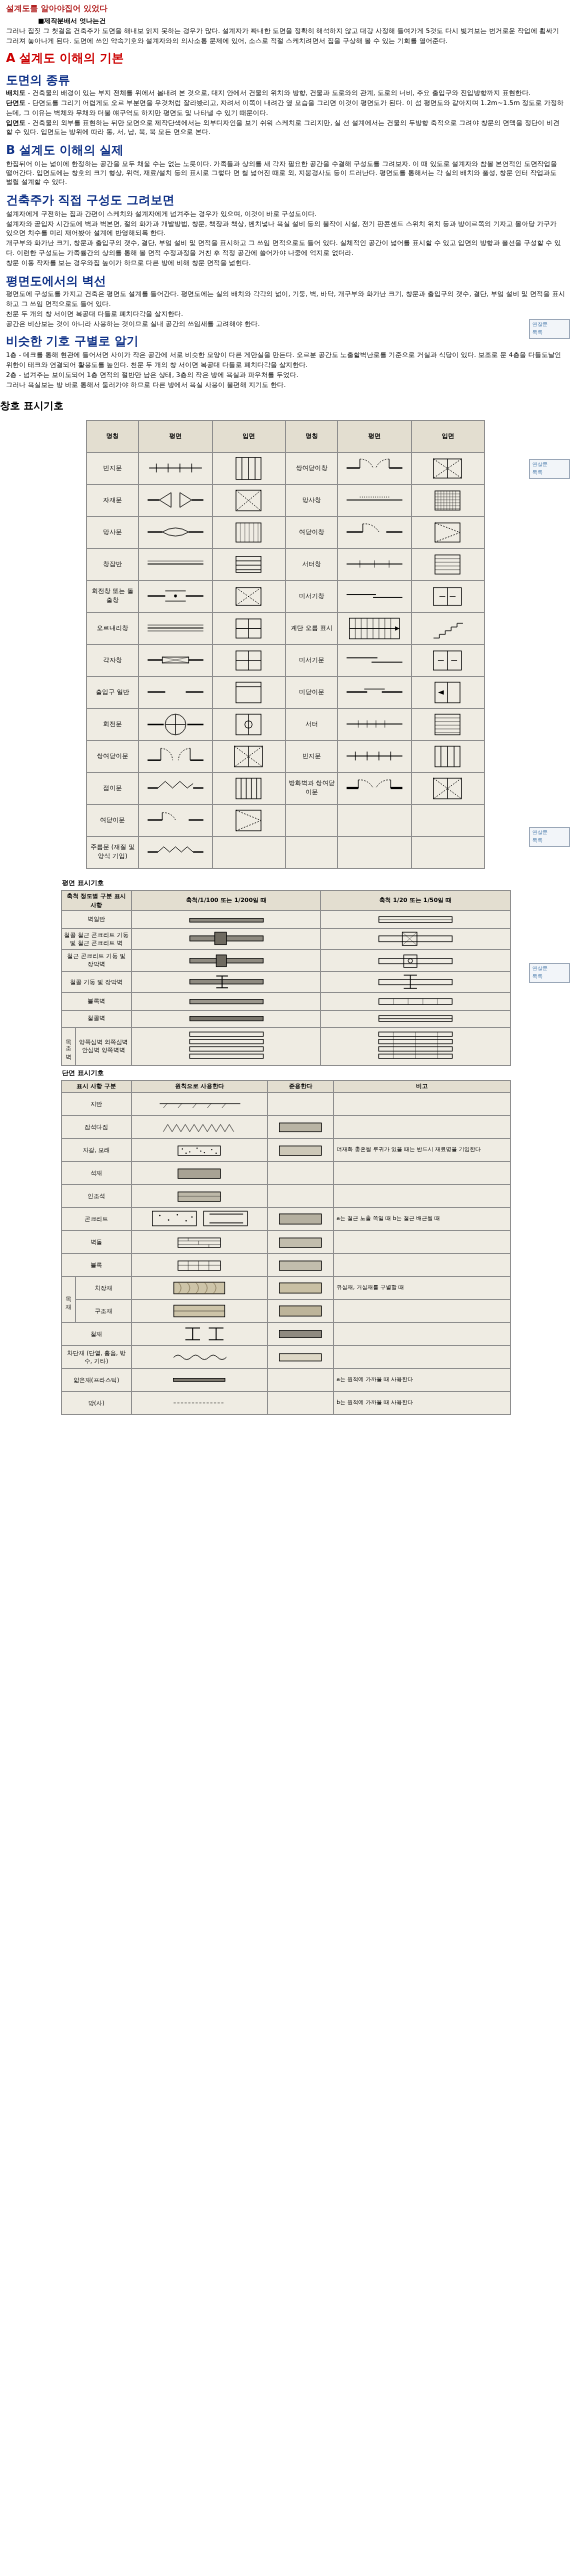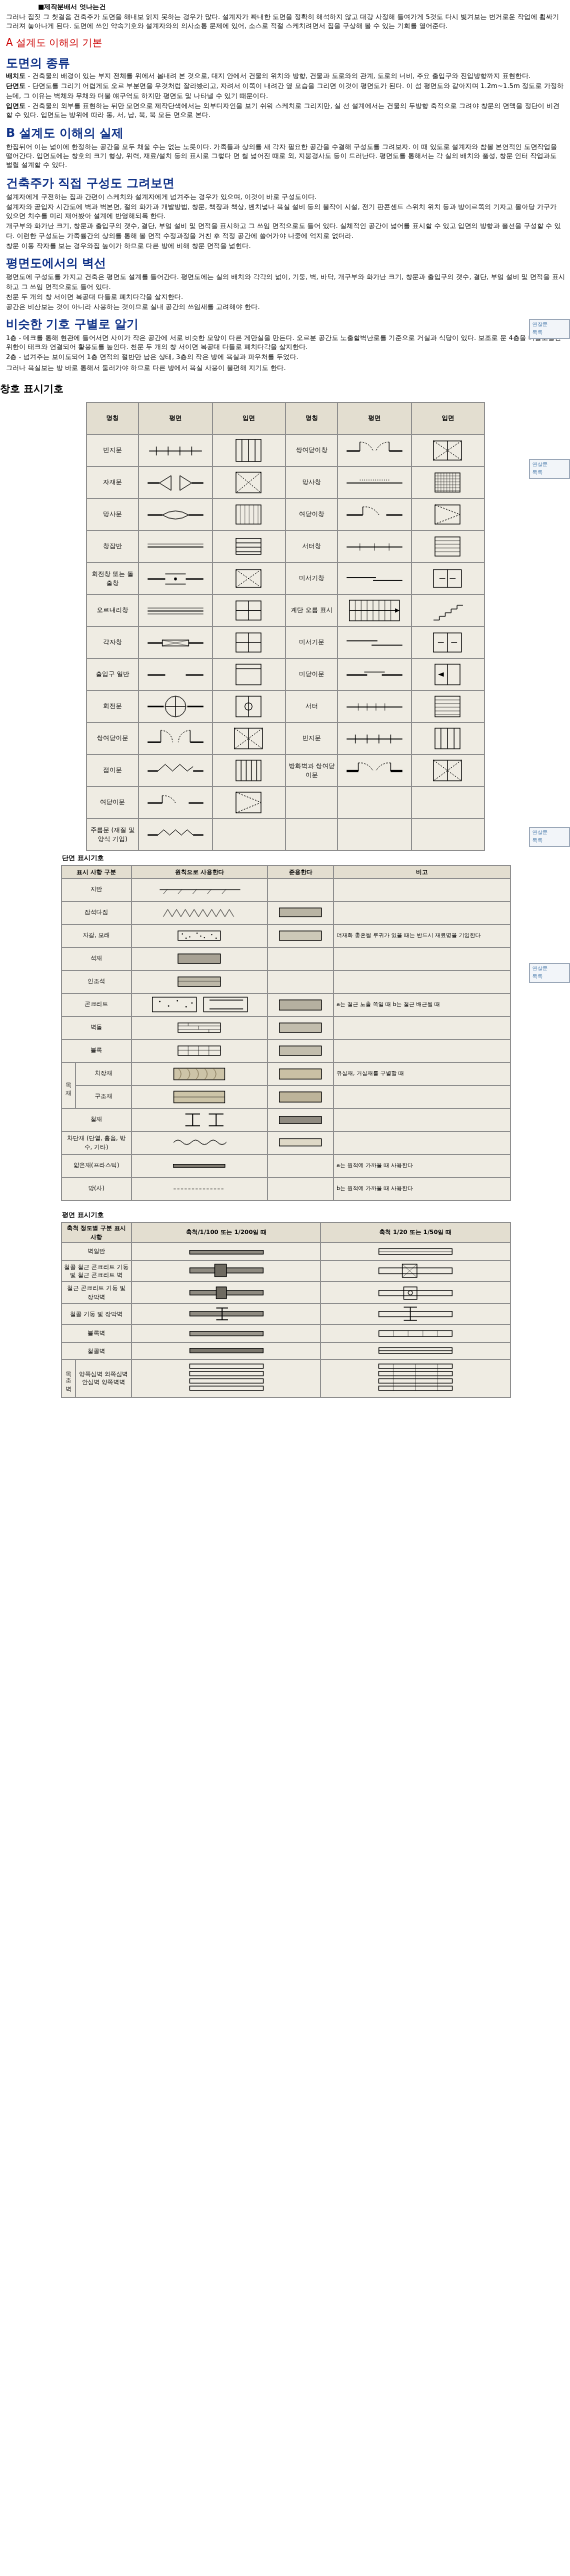--- a/index.html
+++ b/index.html
@@ -11,21 +11,21 @@
     line-height:1.42;
     color:#000;
   }
   .page{width:571px;position:relative;padding:0;}
   h1.title{
     font-size:8px;
     color:#b22222;
     font-weight:bold;
     margin:2.9px 0 1.5px 5.9px;
   }
-  .h-red{color:#cc0000;font-weight:normal;font-size:10px;margin:4.4px 0 0.7px 5.9px;}
+  .h-red{color:#cc0000;font-weight:bold;font-size:12px;margin:4.4px 0 0.7px 5.9px;}
   .h-blue{color:#113388;font-weight:bold;font-size:12px;margin:4.4px 0 0.7px 5.9px;}
   .h-sub{font-weight:bold;font-size:6.6px;margin:2.9px 0 0.7px 5.9px;padding-left:32px;}
   p.para{margin:0 0 0.7px 0;padding:0 5.9px;text-align:left;}
   .sep{height:4.4px;}
   
   .navbox{
     position:absolute;
     right:1.5px;
     width:34px;
     border:0.7px solid #9aa7b8;
@@ -114,20 +114,21 @@
   </div>
   <div class="navbox" style="top:1713px;">
     <div class="dot">연상문</div>
     <div class="dot">목록</div>
   </div>
   <div class="navbox" style="top:2210px;">
     <div class="dot">연상문</div>
     <div class="dot">목록</div>
   </div>
 
+  <h1 class="title">설계도를 알아야집어 있었다</h1>
 
   <div class="h-sub">■제작분배서 엇나는건</div>
   <p class="para">그러나 집짓 그 첫걸음 건축주가 도면을 해내보 읽지 못하는 경우가 많다. 설계자가 짜내한 도면을 정확히 해석하지 않고 대강 사정해 들여가게 5것도 다시 빚겨보는 번거로운 작업에 휩싸기그러져 놓아나게 된다. 도면에 쓰인 약속기호와 설계자와의 의사소통 문제에 있어, 소스로 적절 스케치려면서 집을 구상해 볼 수 있는 기회를 열어준다.</p>
 
   <div class="h-red">A 설계도 이해의 기본</div>
 
   <div class="h-blue">도면의 종류</div>
   <p class="para"><b>배치도</b> <span>- 건축물의 배경이 있는 부지 전체를 위에서 봅내려 본 것으로, 대지 안에서 건물의 위치와 방향, 건물과 도로와의 관계, 도로의 너비, 주요 출입구와 진입방향까지 표현한다.</span></p>
   <p class="para"><b>단면도</b> <span>- 단면도를 그리기 어렵게도 오르 부분면을 우것처럼 잘라봤리고, 자려서 이쪽이 내려간 옆 모습을 그리면 이것이 평면도가 된다. 이 섬 평면도와 같아지며 1.2m~1.5m 정도로 가정하는데, 그 이유는 벽체와 무채와 더불 얘구역도 하지만 평면도 및 나타낼 수 있기 때문이다.</span></p>
   <p class="para"><b>입면도</b> <span>- 건축물의 외부를 표현하는 뒤만 모면으로 제작단색에서는 외부디자인을 보기 쉬워 스케치로 그리지만, 실 선 설계에서는 건물의 두방향 축적으로 그려야 창문의 면맥을 정단이 비견할 수 있다. 입면도는 방위에 따라 동, 서, 남, 북, 북 모든 면으로 본다.</span></p>
@@ -635,20 +636,161 @@
         </td>
         <td class="elevcell"></td>
         <td class="namecell"></td>
         <td class="drawcell"></td>
         <td class="elevcell"></td>
       </tr>
     </tbody>
   </table>
   </div>
 
+  <div class="secwrap" style="margin-top:7.4px;">
+    <div class="sec-title">평면 표시기호</div>
+    <table class="sec">
+      <thead>
+        <tr>
+          <th colspan="2">축척 정도별 구분 표시 사항</th>
+          <th>축척/1/100 또는 1/200일 때</th>
+          <th>축척 1/20 또는 1/50일 때</th>
+        </tr>
+      </thead>
+      <tbody>
+        <tr>
+          <td class="nm" colspan="2">벽일반</td>
+          <td>
+              <svg width="103" height="11.8" viewBox="0 0 140 16">
+                <rect x="20" y="6" width="100" height="5" fill="#8e8a80" stroke="#000"></rect>
+              </svg>
+            </td>
+          <td>
+              <svg width="103" height="13.2" viewBox="0 0 140 18">
+                <rect x="20" y="5" width="100" height="8" fill="none" stroke="#000"></rect>
+                <line x1="20" y1="9" x2="120" y2="9" stroke="#000" stroke-width="0.5"></line>
+              </svg>
+            </td>
+        </tr>
+        <tr>
+          <td class="nm" colspan="2">철골 철근 콘크리트 기둥 및 철근 콘크리트 벽</td>
+          <td>
+              <svg width="103" height="17.6" viewBox="0 0 140 24">
+                <rect x="20" y="8" width="100" height="7" fill="#8e8a80" stroke="#000"></rect>
+                <rect x="54" y="3" width="16" height="17" fill="#6e6a60" stroke="#000"></rect>
+              </svg>
+            </td>
+          <td>
+              <svg width="103" height="17.6" viewBox="0 0 140 24">
+                <rect x="20" y="8" width="100" height="8" fill="none" stroke="#000"></rect>
+                <rect x="52" y="3" width="20" height="18" fill="none" stroke="#000"></rect>
+                <line x1="52" y1="3" x2="72" y2="21" stroke="#000" stroke-width="0.4"></line>
+                <line x1="52" y1="21" x2="72" y2="3" stroke="#000" stroke-width="0.4"></line>
+              </svg>
+            </td>
+        </tr>
+        <tr>
+          <td class="nm" colspan="2">철근 콘크리트 기둥 및 장막벽</td>
+          <td>
+              <svg width="103" height="17.6" viewBox="0 0 140 24">
+                <rect x="20" y="9" width="100" height="6" fill="#8e8a80" stroke="#000"></rect>
+                <rect x="56" y="4" width="14" height="16" fill="#6e6a60" stroke="#000"></rect>
+              </svg>
+            </td>
+          <td>
+              <svg width="103" height="17.6" viewBox="0 0 140 24">
+                <rect x="20" y="9" width="100" height="7" fill="none" stroke="#000"></rect>
+                <rect x="54" y="4" width="18" height="17" fill="none" stroke="#000"></rect>
+                <circle cx="63" cy="12" r="3" fill="none" stroke="#000"></circle>
+              </svg>
+            </td>
+        </tr>
+        <tr>
+          <td class="nm" colspan="2">철골 기둥 및 장막벽</td>
+          <td>
+              <svg width="103" height="17.6" viewBox="0 0 140 24">
+                <rect x="20" y="9" width="100" height="6" fill="#8e8a80" stroke="#000"></rect>
+                <g stroke="#000" fill="none" stroke-width="1.4">
+                  <path d="M56 4 L72 4 M64 4 L64 20 M56 20 L72 20"></path>
+                </g>
+              </svg>
+            </td>
+          <td>
+              <svg width="103" height="17.6" viewBox="0 0 140 24">
+                <rect x="20" y="9" width="100" height="7" fill="none" stroke="#000"></rect>
+                <g stroke="#000" fill="none" stroke-width="1.2">
+                  <path d="M54 3 L72 3 M63 3 L63 21 M54 21 L72 21"></path>
+                </g>
+              </svg>
+            </td>
+        </tr>
+        <tr>
+          <td class="nm" colspan="2">블록벽</td>
+          <td>
+              <svg width="103" height="13.2" viewBox="0 0 140 18">
+                <rect x="20" y="6" width="100" height="6" fill="#9a968c" stroke="#000"></rect>
+              </svg>
+            </td>
+          <td>
+              <svg width="103" height="13.2" viewBox="0 0 140 18">
+                <rect x="20" y="5" width="100" height="8" fill="none" stroke="#000"></rect>
+                <g stroke="#000" stroke-width="0.4">
+                  <line x1="40" y1="5" x2="40" y2="13"></line>
+                  <line x1="60" y1="5" x2="60" y2="13"></line>
+                  <line x1="80" y1="5" x2="80" y2="13"></line>
+                  <line x1="100" y1="5" x2="100" y2="13"></line>
+                </g>
+              </svg>
+            </td>
+        </tr>
+        <tr>
+          <td class="nm" colspan="2">철골벽</td>
+          <td>
+              <svg width="103" height="13.2" viewBox="0 0 140 18">
+                <rect x="20" y="6" width="100" height="6" fill="#7a766c" stroke="#000"></rect>
+              </svg>
+            </td>
+          <td>
+              <svg width="103" height="13.2" viewBox="0 0 140 18">
+                <rect x="20" y="5" width="100" height="8" fill="none" stroke="#000"></rect>
+                <line x1="20" y1="9" x2="120" y2="9" stroke="#000" stroke-width="1"></line>
+              </svg>
+            </td>
+        </tr>
+        <tr>
+          <td class="vert" rowspan="1">목조벽</td>
+          <td class="nm">양쪽심벽 외쪽심벽 안심벽 양쪽벽벽</td>
+          <td>
+              <svg width="103" height="34" viewBox="0 0 140 46">
+                <g stroke="#000" fill="none">
+                  <rect x="20" y="4" width="100" height="6"></rect>
+                  <rect x="20" y="14" width="100" height="6"></rect>
+                  <rect x="20" y="24" width="100" height="6"></rect>
+                  <rect x="20" y="34" width="100" height="6"></rect>
+                </g>
+              </svg>
+            </td>
+          <td>
+              <svg width="103" height="34" viewBox="0 0 140 46">
+                <g stroke="#000" fill="none">
+                  <rect x="20" y="4" width="100" height="6"></rect>
+                  <rect x="20" y="14" width="100" height="6"></rect>
+                  <rect x="20" y="24" width="100" height="6"></rect>
+                  <rect x="20" y="34" width="100" height="6"></rect>
+                  <line x1="40" y1="4" x2="40" y2="40" stroke-width="0.4"></line>
+                  <line x1="70" y1="4" x2="70" y2="40" stroke-width="0.4"></line>
+                  <line x1="100" y1="4" x2="100" y2="40" stroke-width="0.4"></line>
+                </g>
+              </svg>
+            </td>
+        </tr>
+      </tbody>
+    </table>
+  </div>
+
   <div class="secwrap">
     <div class="sec-title">단면 표시기호</div>
     <table class="sec">
       <thead>
         <tr>
           <th colspan="2">표시 사항 구분</th>
           <th>원칙으로 사용한다</th>
           <th>준용한다</th>
           <th>비고</th>
         </tr>
@@ -892,156 +1034,15 @@
                 </g>
               </svg>
             </td>
           <td></td>
           <td class="left">b는 원척에 가까울 때 사용한다</td>
         </tr>
       </tbody>
     </table>
   </div>
 
-  <div class="secwrap" style="margin-top:7.4px;">
-    <div class="sec-title">평면 표시기호</div>
-    <table class="sec">
-      <thead>
-        <tr>
-          <th colspan="2">축척 정도별 구분 표시 사항</th>
-          <th>축척/1/100 또는 1/200일 때</th>
-          <th>축척 1/20 또는 1/50일 때</th>
-        </tr>
-      </thead>
-      <tbody>
-        <tr>
-          <td class="nm" colspan="2">벽일반</td>
-          <td>
-              <svg width="103" height="11.8" viewBox="0 0 140 16">
-                <rect x="20" y="6" width="100" height="5" fill="#8e8a80" stroke="#000"></rect>
-              </svg>
-            </td>
-          <td>
-              <svg width="103" height="13.2" viewBox="0 0 140 18">
-                <rect x="20" y="5" width="100" height="8" fill="none" stroke="#000"></rect>
-                <line x1="20" y1="9" x2="120" y2="9" stroke="#000" stroke-width="0.5"></line>
-              </svg>
-            </td>
-        </tr>
-        <tr>
-          <td class="nm" colspan="2">철골 철근 콘크리트 기둥 및 철근 콘크리트 벽</td>
-          <td>
-              <svg width="103" height="17.6" viewBox="0 0 140 24">
-                <rect x="20" y="8" width="100" height="7" fill="#8e8a80" stroke="#000"></rect>
-                <rect x="54" y="3" width="16" height="17" fill="#6e6a60" stroke="#000"></rect>
-              </svg>
-            </td>
-          <td>
-              <svg width="103" height="17.6" viewBox="0 0 140 24">
-                <rect x="20" y="8" width="100" height="8" fill="none" stroke="#000"></rect>
-                <rect x="52" y="3" width="20" height="18" fill="none" stroke="#000"></rect>
-                <line x1="52" y1="3" x2="72" y2="21" stroke="#000" stroke-width="0.4"></line>
-                <line x1="52" y1="21" x2="72" y2="3" stroke="#000" stroke-width="0.4"></line>
-              </svg>
-            </td>
-        </tr>
-        <tr>
-          <td class="nm" colspan="2">철근 콘크리트 기둥 및 장막벽</td>
-          <td>
-              <svg width="103" height="17.6" viewBox="0 0 140 24">
-                <rect x="20" y="9" width="100" height="6" fill="#8e8a80" stroke="#000"></rect>
-                <rect x="56" y="4" width="14" height="16" fill="#6e6a60" stroke="#000"></rect>
-              </svg>
-            </td>
-          <td>
-              <svg width="103" height="17.6" viewBox="0 0 140 24">
-                <rect x="20" y="9" width="100" height="7" fill="none" stroke="#000"></rect>
-                <rect x="54" y="4" width="18" height="17" fill="none" stroke="#000"></rect>
-                <circle cx="63" cy="12" r="3" fill="none" stroke="#000"></circle>
-              </svg>
-            </td>
-        </tr>
-        <tr>
-          <td class="nm" colspan="2">철골 기둥 및 장막벽</td>
-          <td>
-              <svg width="103" height="17.6" viewBox="0 0 140 24">
-                <rect x="20" y="9" width="100" height="6" fill="#8e8a80" stroke="#000"></rect>
-                <g stroke="#000" fill="none" stroke-width="1.4">
-                  <path d="M56 4 L72 4 M64 4 L64 20 M56 20 L72 20"></path>
-                </g>
-              </svg>
-            </td>
-          <td>
-              <svg width="103" height="17.6" viewBox="0 0 140 24">
-                <rect x="20" y="9" width="100" height="7" fill="none" stroke="#000"></rect>
-                <g stroke="#000" fill="none" stroke-width="1.2">
-                  <path d="M54 3 L72 3 M63 3 L63 21 M54 21 L72 21"></path>
-                </g>
-              </svg>
-            </td>
-        </tr>
-        <tr>
-          <td class="nm" colspan="2">블록벽</td>
-          <td>
-              <svg width="103" height="13.2" viewBox="0 0 140 18">
-                <rect x="20" y="6" width="100" height="6" fill="#9a968c" stroke="#000"></rect>
-              </svg>
-            </td>
-          <td>
-              <svg width="103" height="13.2" viewBox="0 0 140 18">
-                <rect x="20" y="5" width="100" height="8" fill="none" stroke="#000"></rect>
-                <g stroke="#000" stroke-width="0.4">
-                  <line x1="40" y1="5" x2="40" y2="13"></line>
-                  <line x1="60" y1="5" x2="60" y2="13"></line>
-                  <line x1="80" y1="5" x2="80" y2="13"></line>
-                  <line x1="100" y1="5" x2="100" y2="13"></line>
-                </g>
-              </svg>
-            </td>
-        </tr>
-        <tr>
-          <td class="nm" colspan="2">철골벽</td>
-          <td>
-              <svg width="103" height="13.2" viewBox="0 0 140 18">
-                <rect x="20" y="6" width="100" height="6" fill="#7a766c" stroke="#000"></rect>
-              </svg>
-            </td>
-          <td>
-              <svg width="103" height="13.2" viewBox="0 0 140 18">
-                <rect x="20" y="5" width="100" height="8" fill="none" stroke="#000"></rect>
-                <line x1="20" y1="9" x2="120" y2="9" stroke="#000" stroke-width="1"></line>
-              </svg>
-            </td>
-        </tr>
-        <tr>
-          <td class="vert" rowspan="1">목조벽</td>
-          <td class="nm">양쪽심벽 외쪽심벽 안심벽 양쪽벽벽</td>
-          <td>
-              <svg width="103" height="34" viewBox="0 0 140 46">
-                <g stroke="#000" fill="none">
-                  <rect x="20" y="4" width="100" height="6"></rect>
-                  <rect x="20" y="14" width="100" height="6"></rect>
-                  <rect x="20" y="24" width="100" height="6"></rect>
-                  <rect x="20" y="34" width="100" height="6"></rect>
-                </g>
-              </svg>
-            </td>
-          <td>
-              <svg width="103" height="34" viewBox="0 0 140 46">
-                <g stroke="#000" fill="none">
-                  <rect x="20" y="4" width="100" height="6"></rect>
-                  <rect x="20" y="14" width="100" height="6"></rect>
-                  <rect x="20" y="24" width="100" height="6"></rect>
-                  <rect x="20" y="34" width="100" height="6"></rect>
-                  <line x1="40" y1="4" x2="40" y2="40" stroke-width="0.4"></line>
-                  <line x1="70" y1="4" x2="70" y2="40" stroke-width="0.4"></line>
-                  <line x1="100" y1="4" x2="100" y2="40" stroke-width="0.4"></line>
-                </g>
-              </svg>
-            </td>
-        </tr>
-      </tbody>
-    </table>
-  </div>
-
   <div class="bottomnote"></div>
 </div>
 
 
 </body></html>

